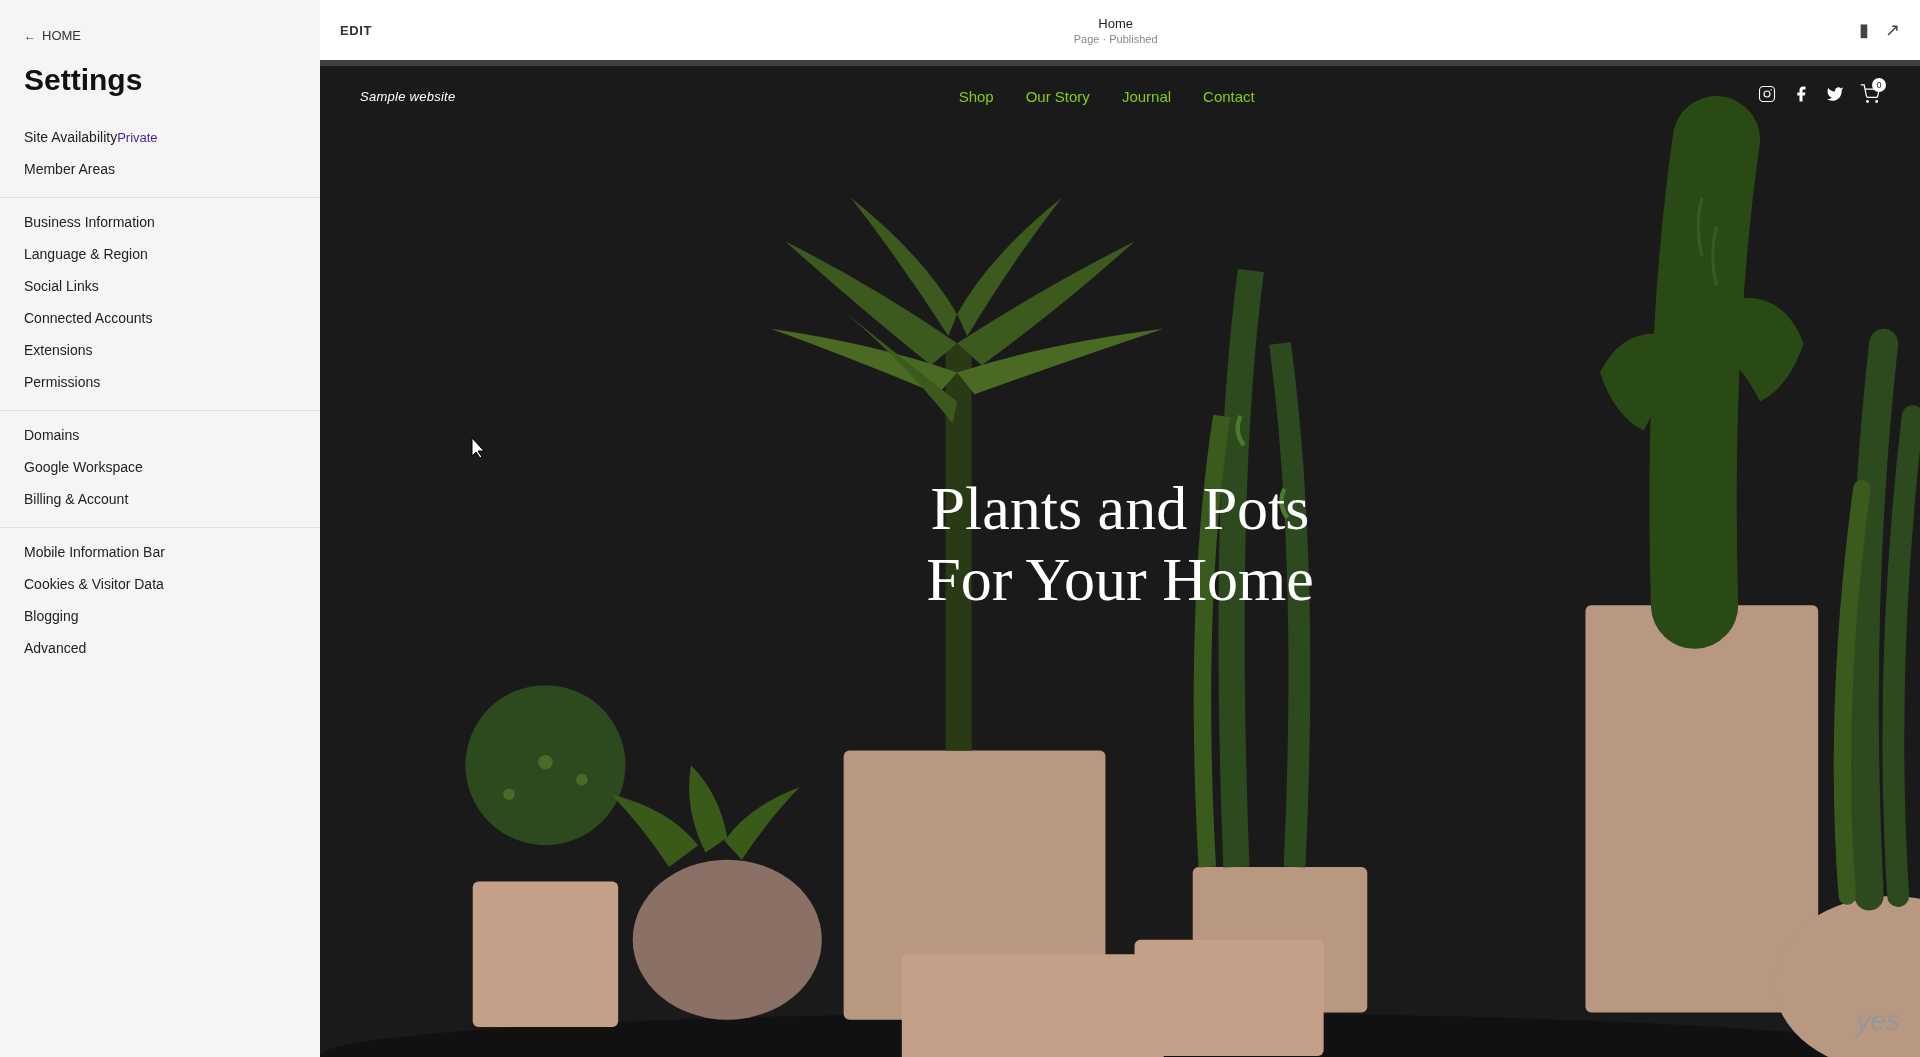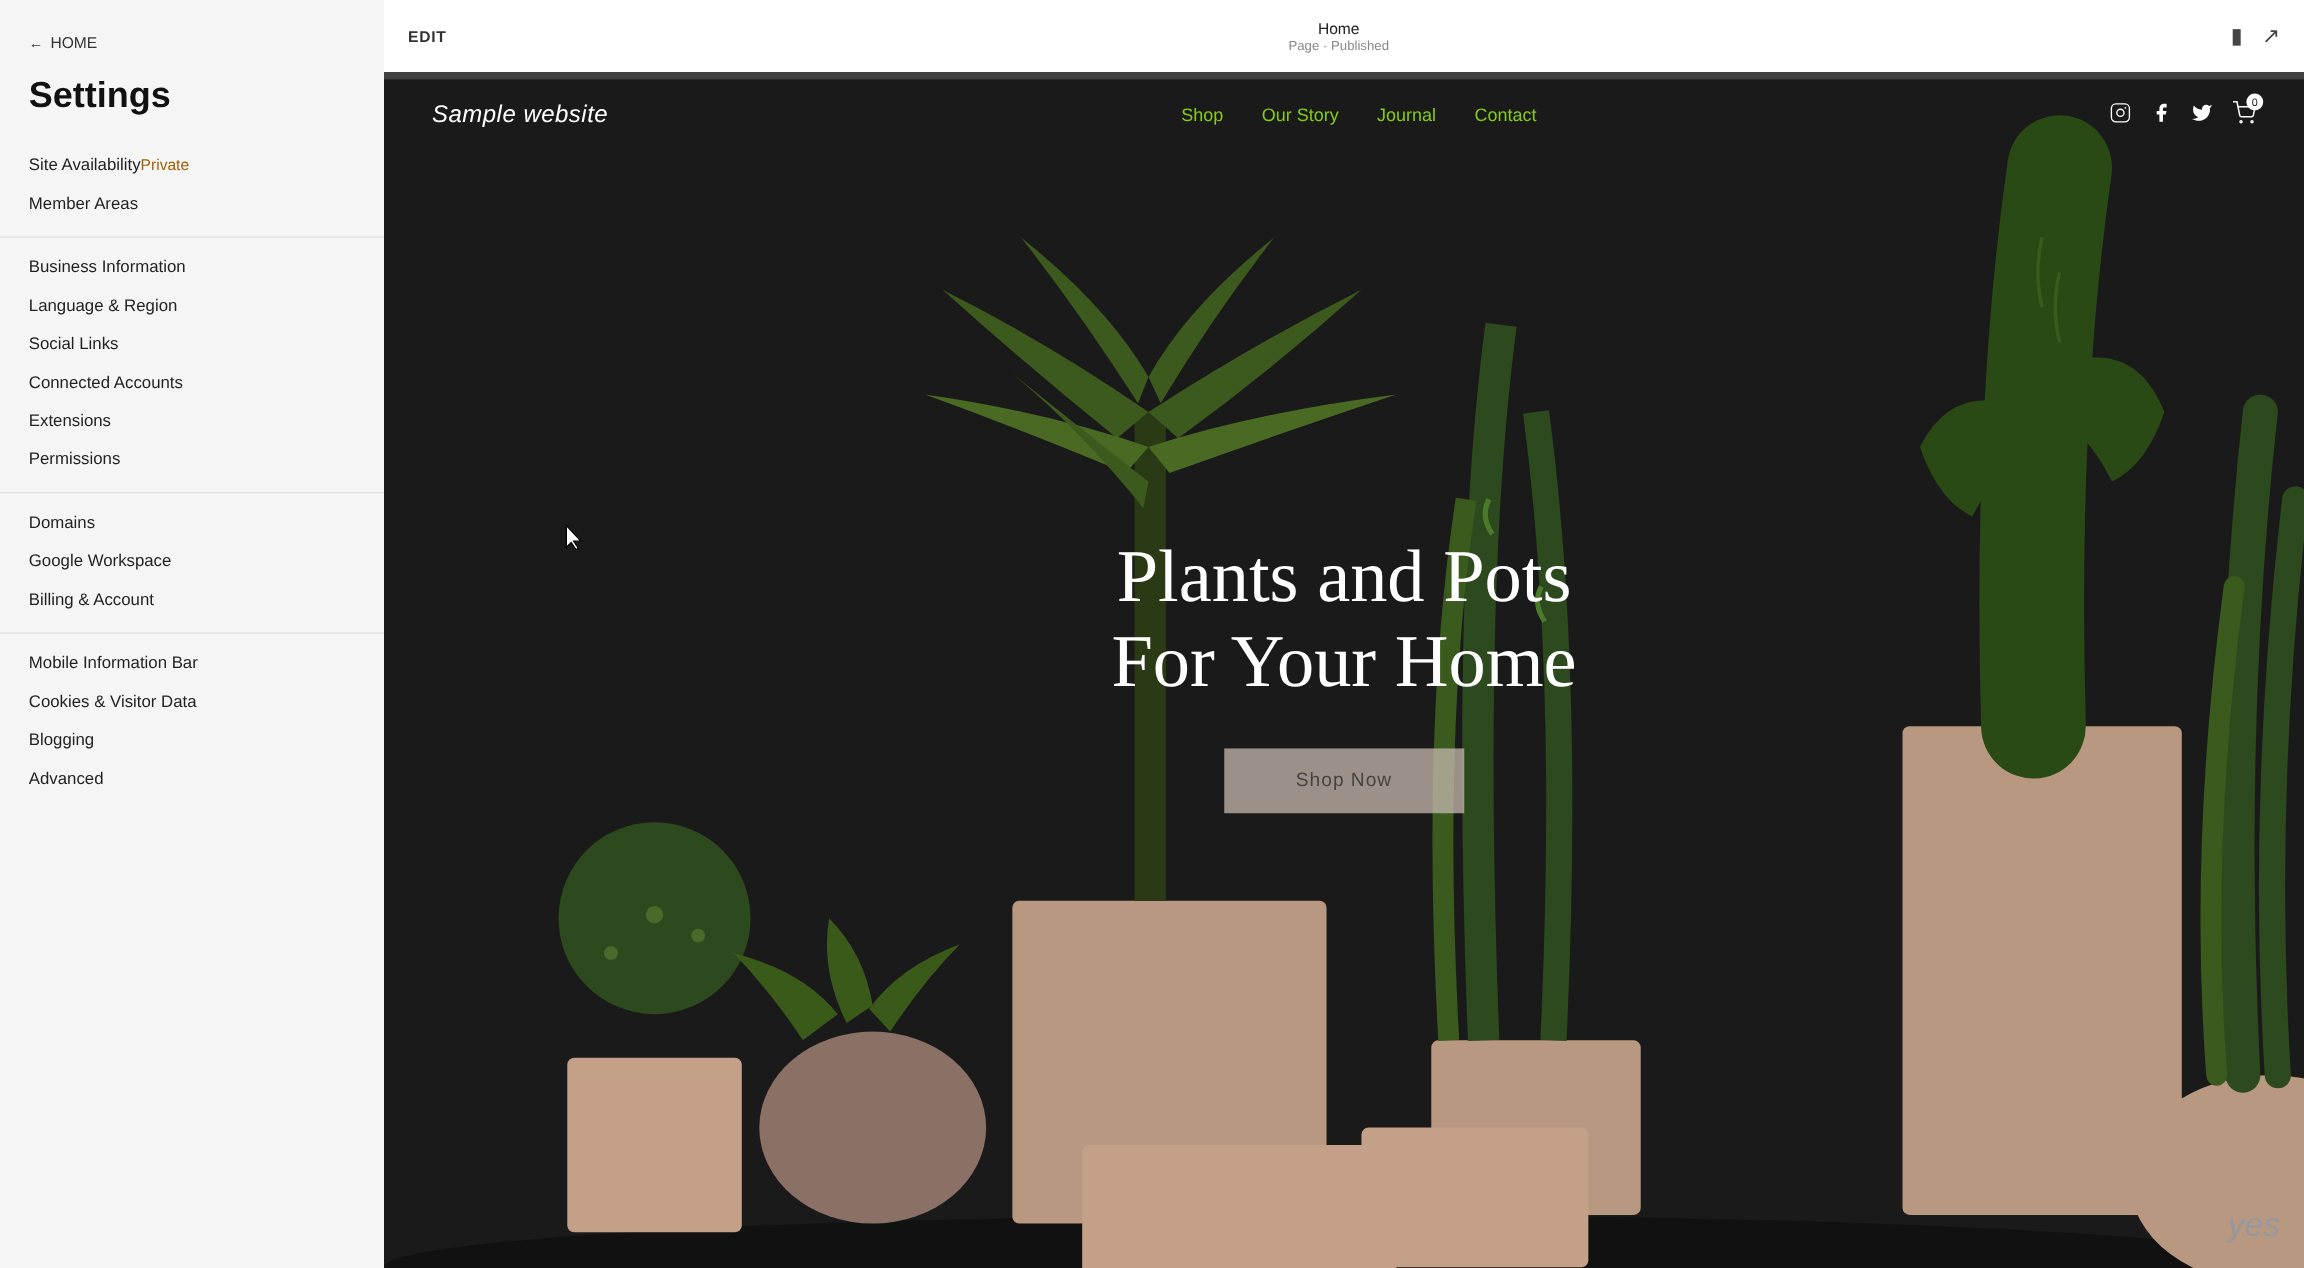--- a/index.html
+++ b/index.html
@@ -57,21 +57,21 @@
       display: flex;
       align-items: center;
       padding: 8px 24px;
       font-size: 14px;
       color: #222;
       cursor: pointer;
     }
 
     .sidebar-item-badge {
       font-size: 13px;
-      color: #a16207;
+      color: #4c1d95;
     }
 
     
     .content-area {
       flex: 1;
       display: flex;
       flex-direction: column;
     }
 
     
@@ -143,21 +143,21 @@
       height: 60px;
       display: flex;
       align-items: center;
       justify-content: space-between;
       padding: 0 40px;
       background: transparent;
       z-index: 10;
     }
 
     .site-logo {
-      font-size: 20px;
+      font-size: 13px;
       color: #fff;
       font-weight: 400;
       font-style: italic;
       letter-spacing: 0.02em;
     }
 
     .site-menu {
       display: flex;
       gap: 32px;
       align-items: center;
@@ -446,21 +446,20 @@
         <path d="M1075 200 Q1055 380 1065 580" stroke="#2d4a1e" stroke-width="20" fill="none" stroke-linecap="round"></path>
         <path d="M1095 250 Q1075 420 1085 580" stroke="#2d4a1e" stroke-width="15" fill="none" stroke-linecap="round"></path>
         <path d="M1060 300 Q1040 450 1050 580" stroke="#3a5a1e" stroke-width="12" fill="none" stroke-linecap="round"></path>
       </svg>
 
       <div class="hero-content">
         <h1 class="hero-title">
           <span>Plants and Pots</span><br>
           <span>For Your Home</span>
         </h1>
-        <button class="hero-button">Shop Now</button>
       </div>
 
       <div class="watermark">yes</div>
 
       <div class="cursor-overlay">
         <svg class="cursor-svg" viewBox="0 0 24 24" fill="white" stroke="black" stroke-width="1">
           <path d="M4 2 L4 20 L8 16 L12 22 L14 21 L10 15 L16 15 Z"></path>
         </svg>
       </div>
     </div>

